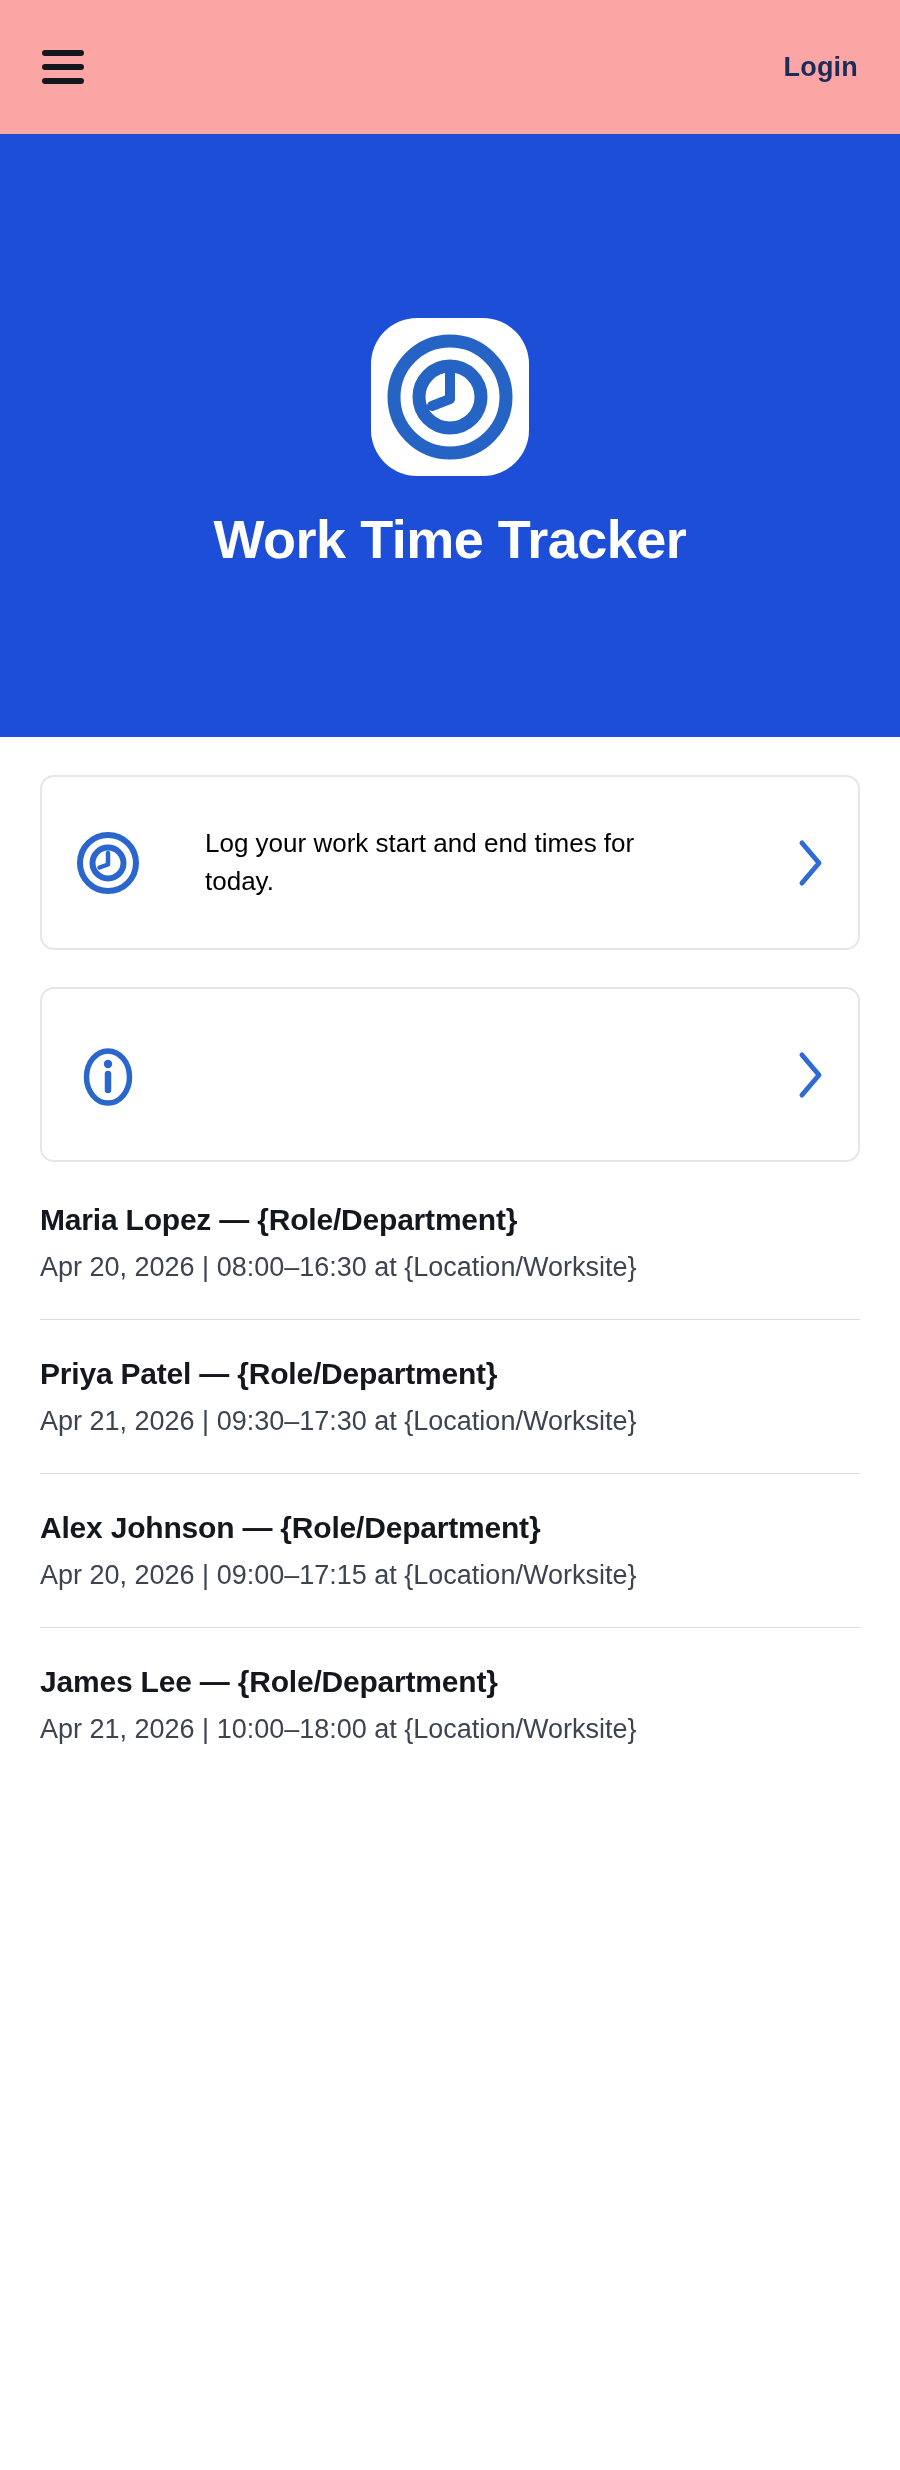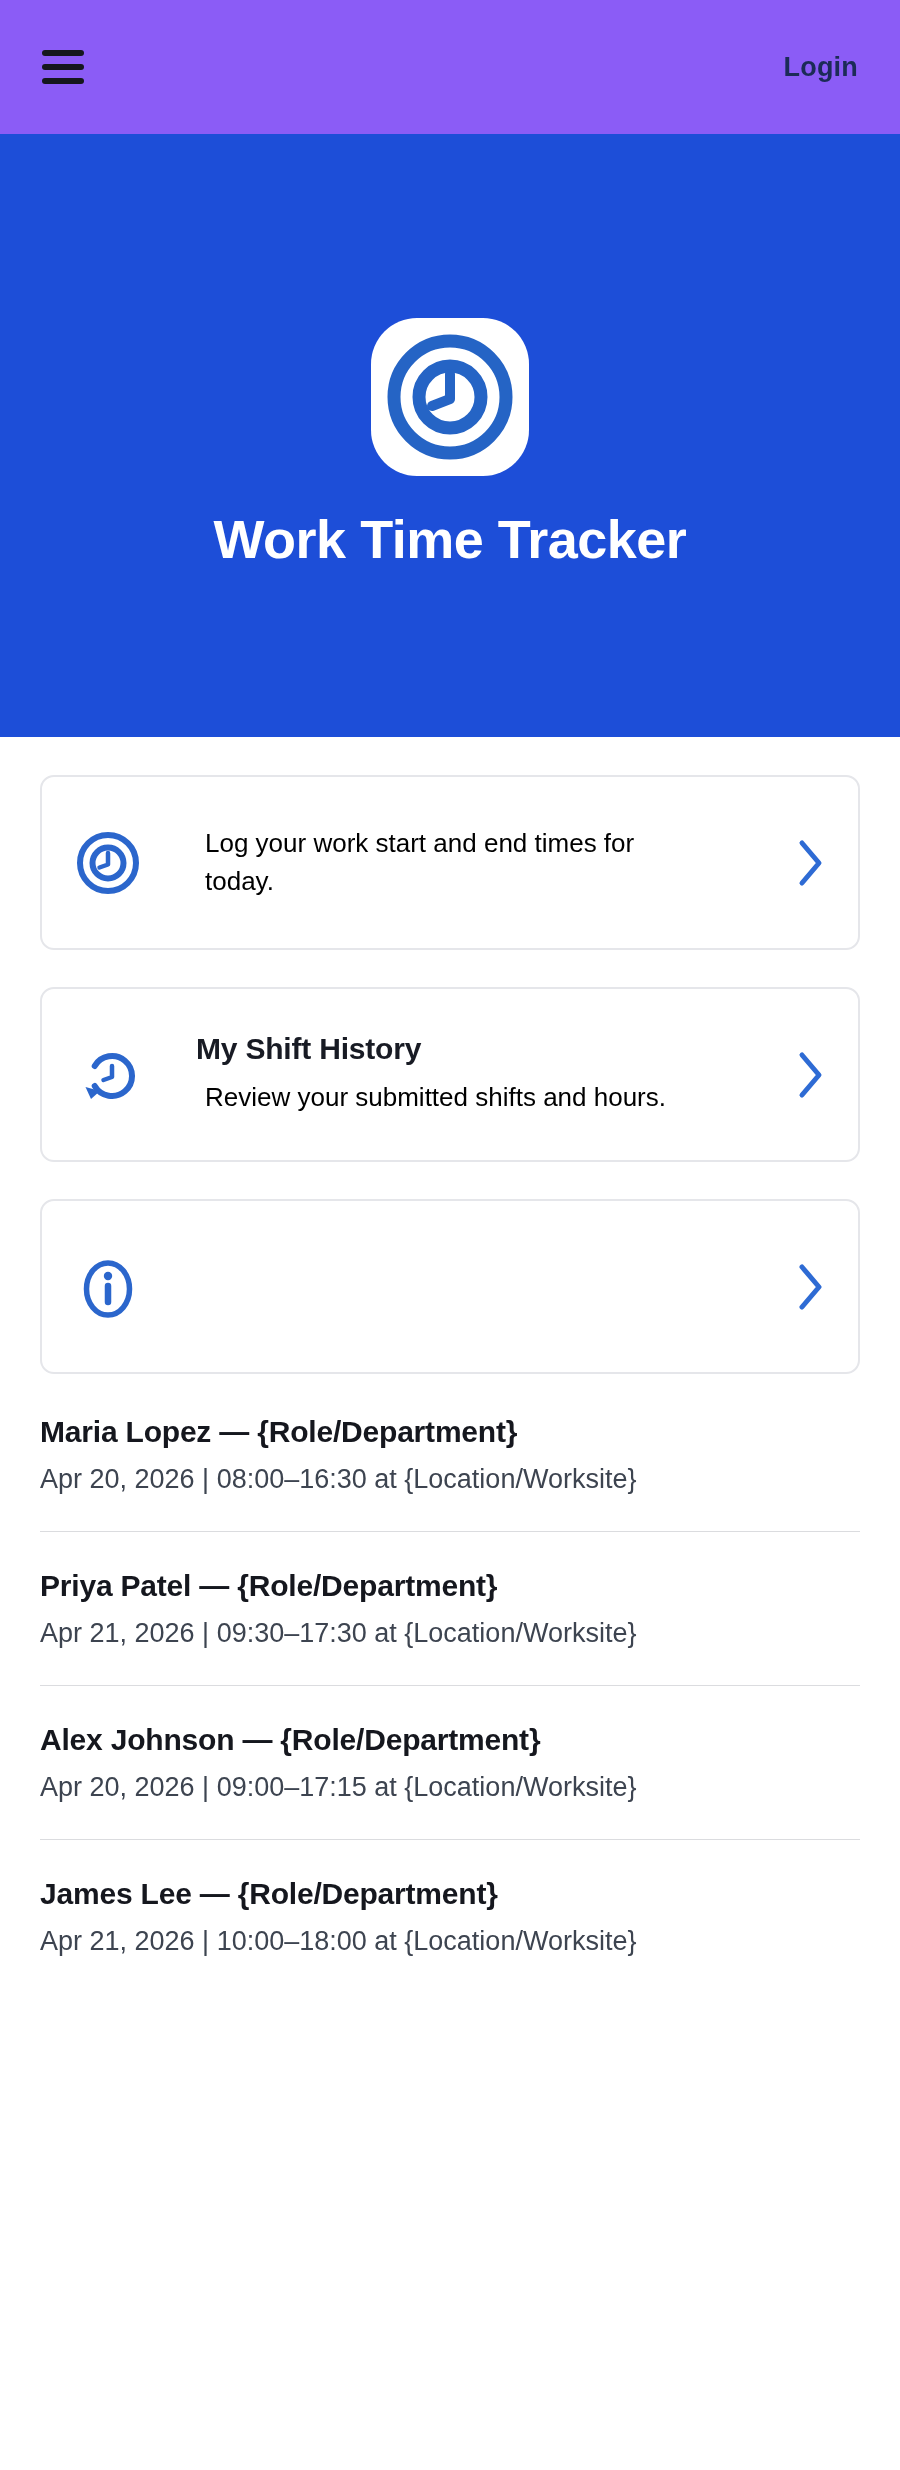--- a/index.html
+++ b/index.html
@@ -5,21 +5,21 @@
   * { margin:0; padding:0; box-sizing:border-box; }
   html,body { background:#fff; }
   body {
     width:900px; height:2470px; margin:0 auto;
     font-family:"Liberation Sans", sans-serif;
     color:#181b24; overflow:hidden; position:relative;
   }
 
   
   .header {
-    height:134px; background:#8b5cf6;
+    height:134px; background:#fca5a5;
     display:flex; align-items:center; justify-content:space-between;
     padding:0 42px;
   }
   .hamburger { display:flex; flex-direction:column; gap:8px; cursor:pointer; padding:6px 0; }
   .hamburger .bar { width:42px; height:6px; background:#15171e; border-radius:3px; }
   .login { font-size:27px; font-weight:bold; color:#1c2b57; cursor:pointer; letter-spacing:0.2px; }
 
   
   .hero {
     height:603px; background:#1d4ed8;
@@ -94,38 +94,20 @@
     <div class="card-text">
       <div class="card-desc">Log your work start and end times for today.</div>
     </div>
     <div class="card-chevron">
       <svg width="26" height="48" viewBox="0 0 26 48">
         <path d="M4 4 L21 24 L4 44" fill="none" stroke="#2e6bd4" stroke-width="5" stroke-linecap="round" stroke-linejoin="round"></path>
       </svg>
     </div>
   </div>
 
-  <div class="card">
-    <div class="card-icon">
-      <svg width="64" height="64" viewBox="0 0 64 64">
-        <path d="M 18.7 43 A 20 20 0 1 0 18.7 23" fill="none" stroke="#2b66cc" stroke-width="6" stroke-linecap="round"></path>
-        <path d="M15 56 L9.5 44 L24 48 Z" fill="#2b66cc"></path>
-        <polyline points="36,23 36,34 27.5,37" fill="none" stroke="#2b66cc" stroke-width="4.5" stroke-linecap="round" stroke-linejoin="round"></polyline>
-      </svg>
-    </div>
-    <div class="card-text">
-      <div class="card-title">My Shift History</div>
-      <div class="card-desc">Review your submitted shifts and hours.</div>
-    </div>
-    <div class="card-chevron">
-      <svg width="26" height="48" viewBox="0 0 26 48">
-        <path d="M4 4 L21 24 L4 44" fill="none" stroke="#2e6bd4" stroke-width="5" stroke-linecap="round" stroke-linejoin="round"></path>
-      </svg>
-    </div>
-  </div>
 
   <div class="card">
     <div class="card-icon">
       <svg width="64" height="64" viewBox="0 0 64 64">
         <ellipse cx="32" cy="34" rx="21.5" ry="26" fill="none" stroke="#2b66cc" stroke-width="5.5"></ellipse>
         <circle cx="32" cy="21" r="4.2" fill="#2b66cc"></circle>
         <line x1="32" y1="31" x2="32" y2="47" stroke="#2b66cc" stroke-width="6.5" stroke-linecap="round"></line>
       </svg>
     </div>
     <div class="card-text">

